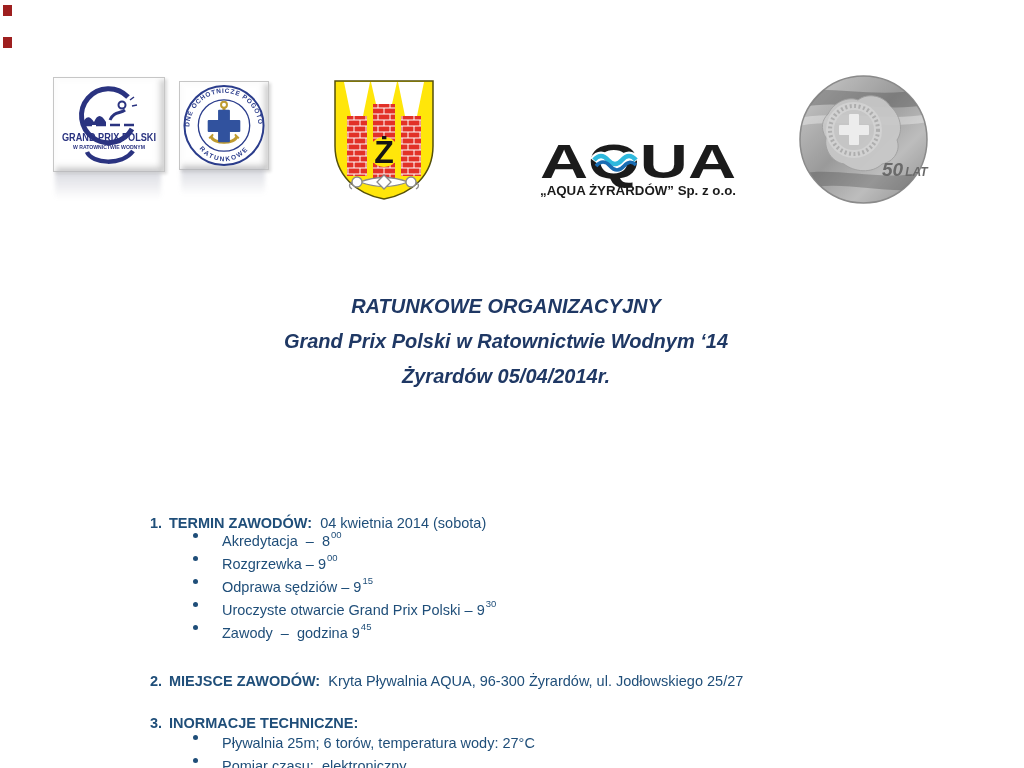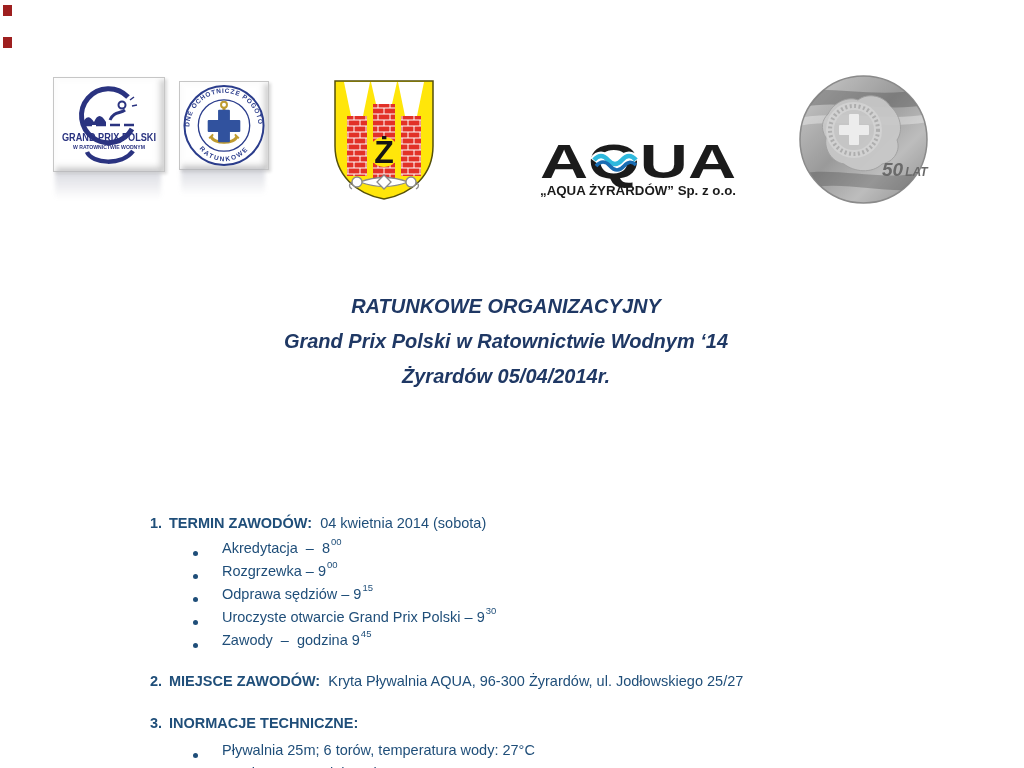--- a/index.html
+++ b/index.html
@@ -47,21 +47,21 @@
     white-space:pre-wrap; line-height:20px;
   }
   .sec-num  { font-weight:bold; display:inline-block; width:19px; }
   .sec-head { font-weight:bold; }
   .sec-row-1 { top:513px; }
   .sec-row-2 { top:671px; }
   .sec-row-3 { top:713px; }
   .bullets { position:absolute; left:193px; }
   .bullets-1 { top:533px; }
   .bullets-3 { top:735px; }
-  .bullet-row { height:23px; display:flex; align-items:flex-end; color:#1f4e79; font-size:14.5px; }
+  .bullet-row { height:23px; display:flex; align-items:flex-start; color:#1f4e79; font-size:14.5px; }
   .dot { width:5px; height:5px; border-radius:50%; background:#1f4e79; margin-right:24px; flex:none; }
   .btext { white-space:pre; }
   .btext sup { font-size:9.5px; line-height:0; vertical-align:super; position:relative; top:-2px; margin-left:1px; }
 </style>
 </head>
 <body>
 
 <div class="page">
 
   <div id="red1" class="red-mark"></div>

